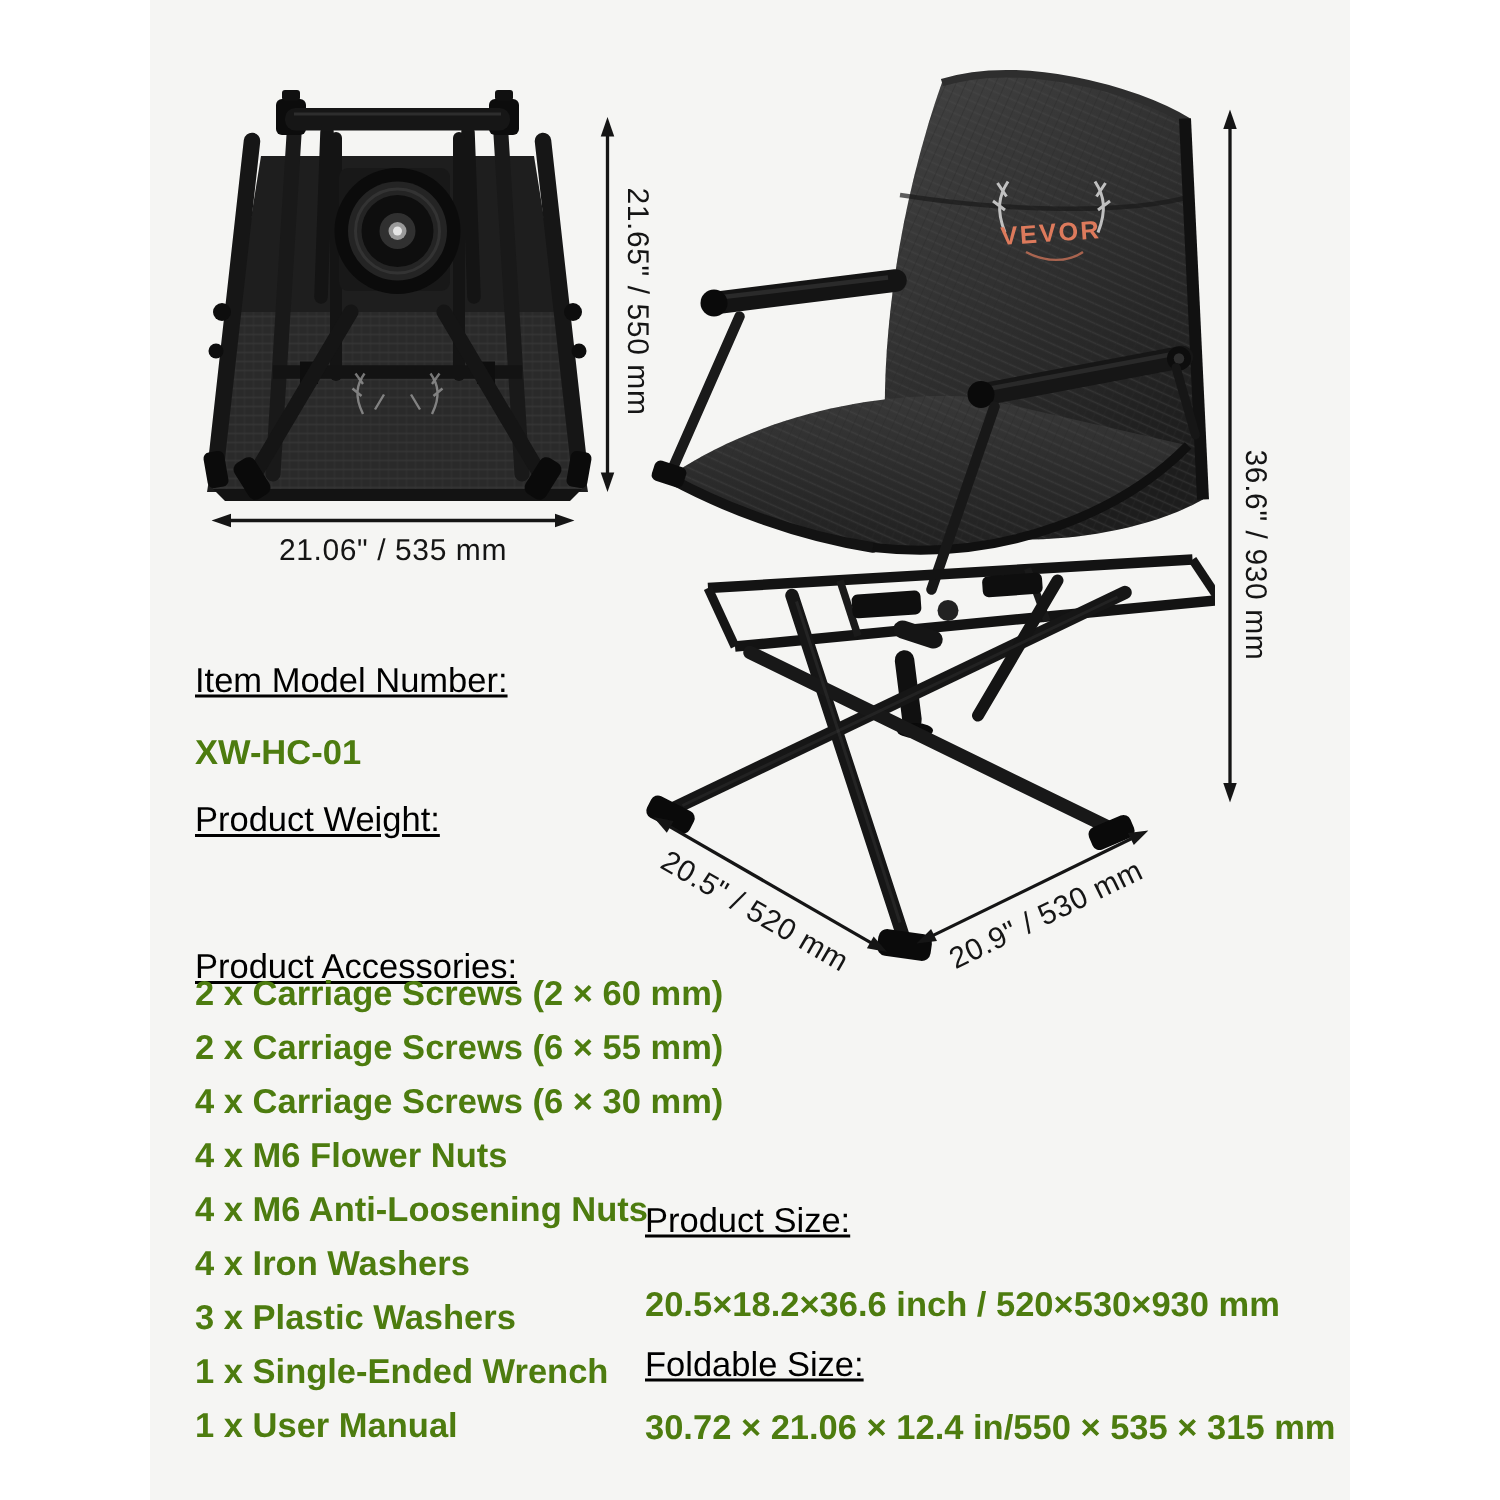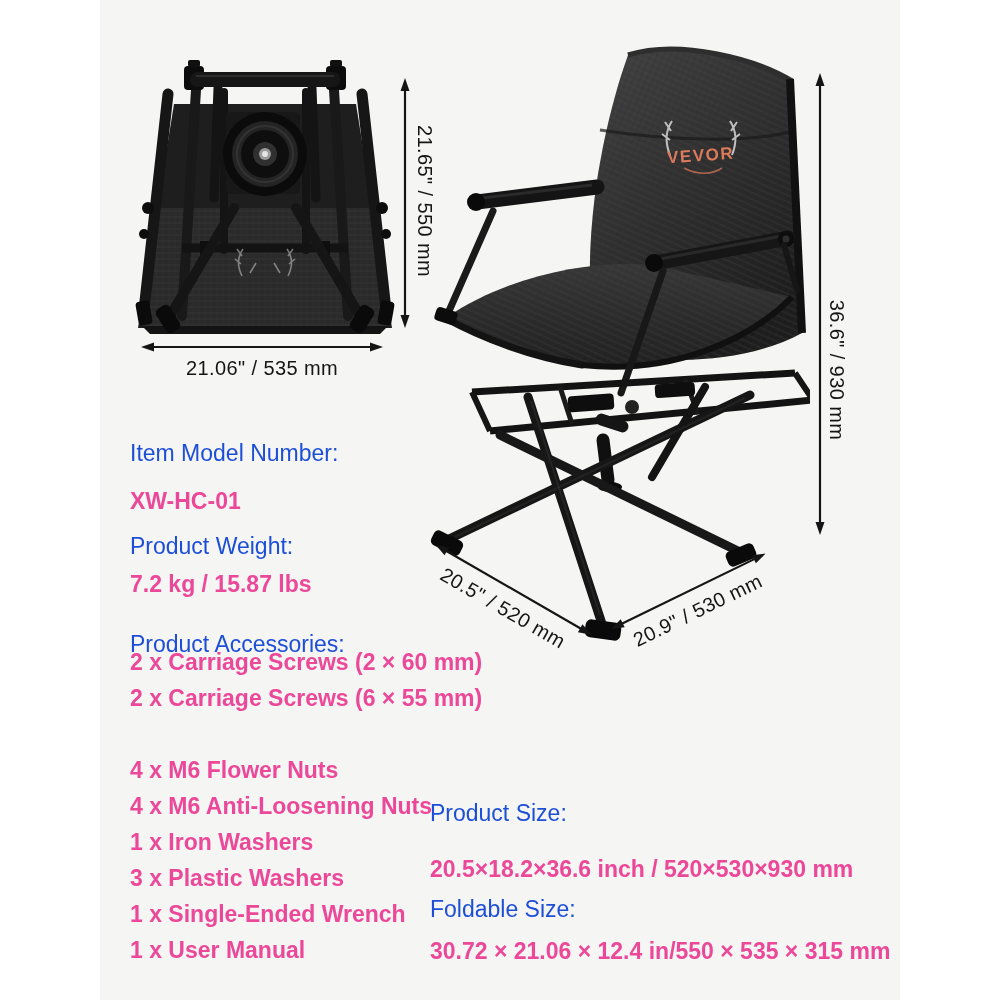--- a/index.html
+++ b/index.html
@@ -1,22 +1,22 @@
 <!DOCTYPE html>
 <html><head>
 <meta charset="utf-8">
 <style>
   html,body{margin:0;padding:0;background:#ffffff;}
   #canvas{position:relative;width:1000px;height:1000px;background:#ffffff;overflow:hidden;
           font-family:"Liberation Sans",sans-serif;}
   #panel{position:absolute;left:100px;top:0;width:800px;height:1000px;background:#f5f5f3;}
   .abs{position:absolute;}
   .spec-line{position:absolute;left:130px;white-space:nowrap;font-size:23px;line-height:1.2;}
-  .lbl{color:#1d4ed8;font-weight:400;}
-  .val{color:#ec4899;font-weight:700;}
+  .lbl{color:#000000;font-weight:400;text-decoration:underline;}
+  .val{color:#4d7c0f;font-weight:700;}
   .rb{left:430px;}
   .dim-label{position:absolute;font-size:20px;color:#151515;white-space:nowrap;letter-spacing:.4px;}
   .rot-center{transform:translate(-50%,-50%) rotate(90deg);}
   .ctr{transform:translate(-50%,-50%);}
   .dim-diag{position:absolute;display:flex;flex-direction:column;align-items:center;gap:3px;}
   .dim-diag .dim-label{position:static;}
   svg{display:block;}
 </style>
 </head>
 <body>
@@ -221,28 +221,28 @@
       <line x1="12" y1="7" x2="160" y2="7" stroke="#151515" stroke-width="2.2"></line>
       <polygon points="0,7 13,2.5 13,11.5" fill="#151515"></polygon>
       <polygon points="172,7 159,2.5 159,11.5" fill="#151515"></polygon>
     </svg>
     <div class="dim-label">20.9" / 530 mm</div>
   </div>
 
   <div class="spec-line lbl" style="top:440px;">Item Model Number:</div>
   <div class="spec-line val" style="top:488px;">XW-HC-01</div>
   <div class="spec-line lbl" style="top:533px;">Product Weight:</div>
-  <div class="spec-line val" style="top:571px;">7.2 kg / 15.87 lbs</div>
   <div class="spec-line lbl" style="top:614px;margin-top:17px;">Product Accessories:</div>
 
   <div class="spec-line val" style="top:649px;">2 x Carriage Screws (2 × 60 mm)</div>
   <div class="spec-line val" style="top:685px;">2 x Carriage Screws (6 × 55 mm)</div>
+  <div class="spec-line val" style="top:721px;">4 x Carriage Screws (6 × 30 mm)</div>
   <div class="spec-line val" style="top:757px;">4 x M6 Flower Nuts</div>
   <div class="spec-line val" style="top:793px;">4 x M6 Anti-Loosening Nuts</div>
-  <div class="spec-line val" style="top:829px;">1 x Iron Washers</div>
+  <div class="spec-line val" style="top:829px;">4 x Iron Washers</div>
   <div class="spec-line val" style="top:865px;">3 x Plastic Washers</div>
   <div class="spec-line val" style="top:901px;">1 x Single-Ended Wrench</div>
   <div class="spec-line val" style="top:937px;">1 x User Manual</div>
 
   <div class="spec-line lbl rb" style="top:800px;">Product Size:</div>
   <div class="spec-line val rb" style="top:856px;">20.5×18.2×36.6 inch / 520×530×930 mm</div>
   <div class="spec-line lbl rb" style="top:896px;">Foldable Size:</div>
   <div class="spec-line val rb" style="top:938px;">30.72 × 21.06 × 12.4 in/550 × 535 × 315 mm</div>
 </div>
 

